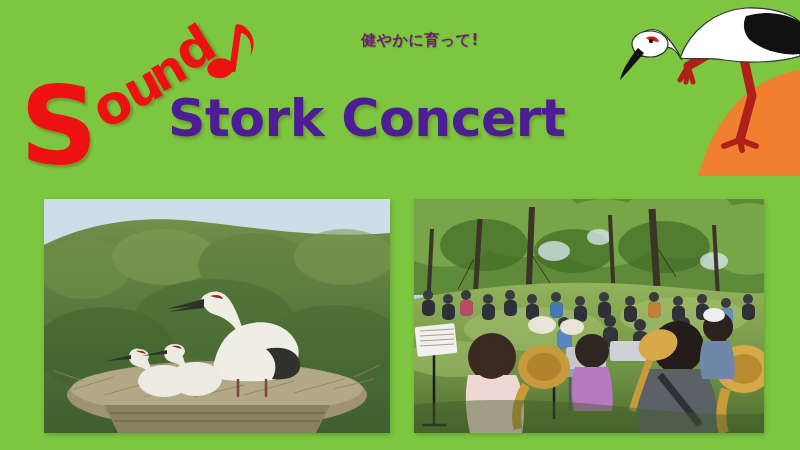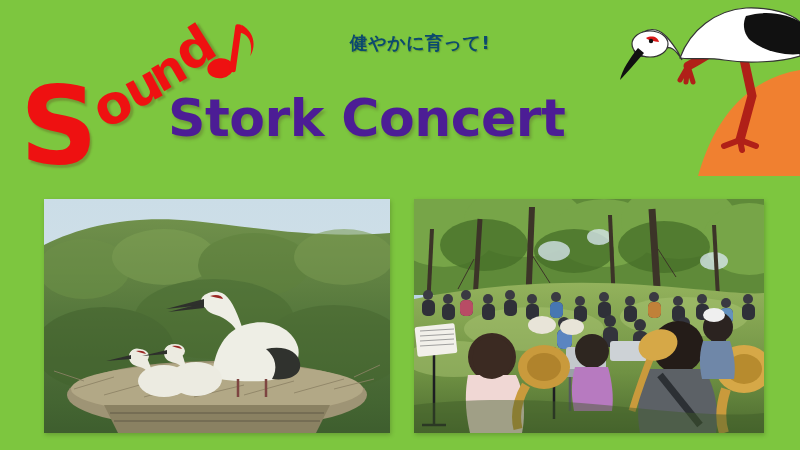--- a/index.html
+++ b/index.html
@@ -65,24 +65,24 @@
     transform: rotate(8deg);
   }
 
   
   #subtitle {
     position: absolute;
     left: 270px;
     top: 30px;
     width: 300px;
     text-align: center;
-    color: #0c4a6e;
+    color: #701a75;
     font-family: "DejaVu Sans", sans-serif;
     font-weight: bold;
-    font-size: 18px;
+    font-size: 15px;
     line-height: 1.45;
     letter-spacing: 0.5px;
     text-shadow: 1px 1px 1px rgba(70,90,30,0.35);
   }
 
   
   #main-title {
     position: absolute;
     left: 168px;
     top: 92px;

